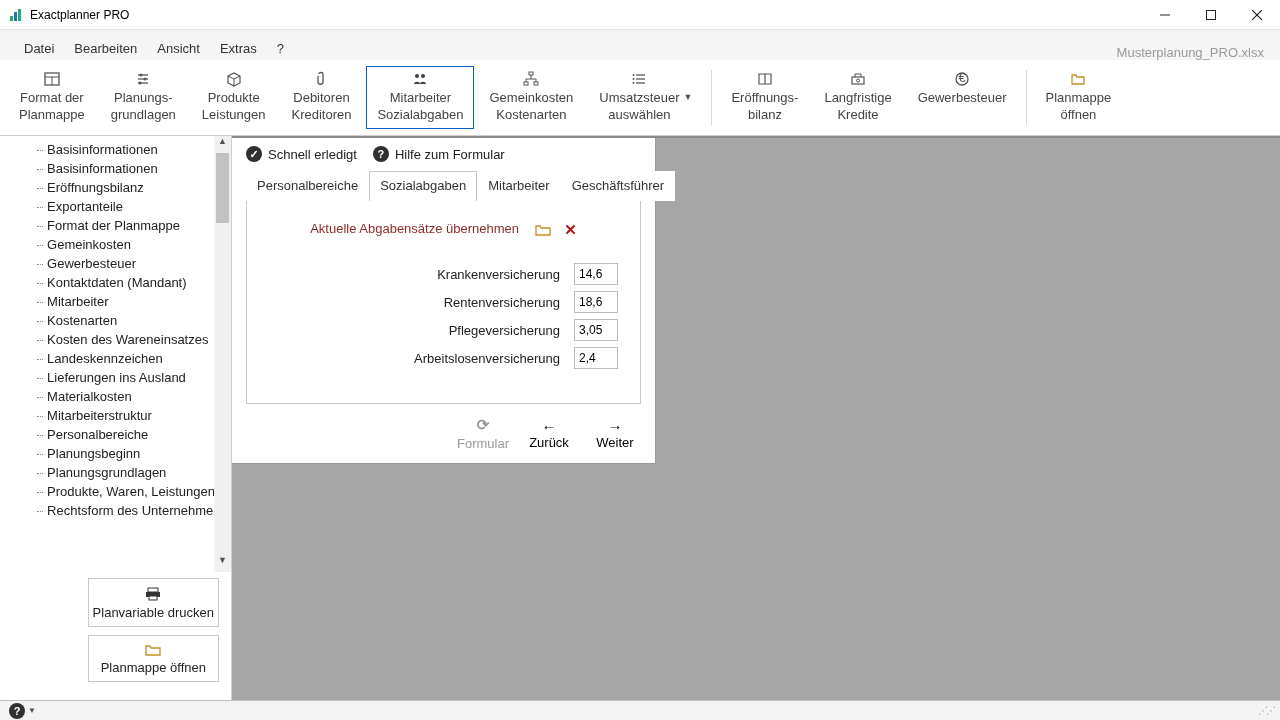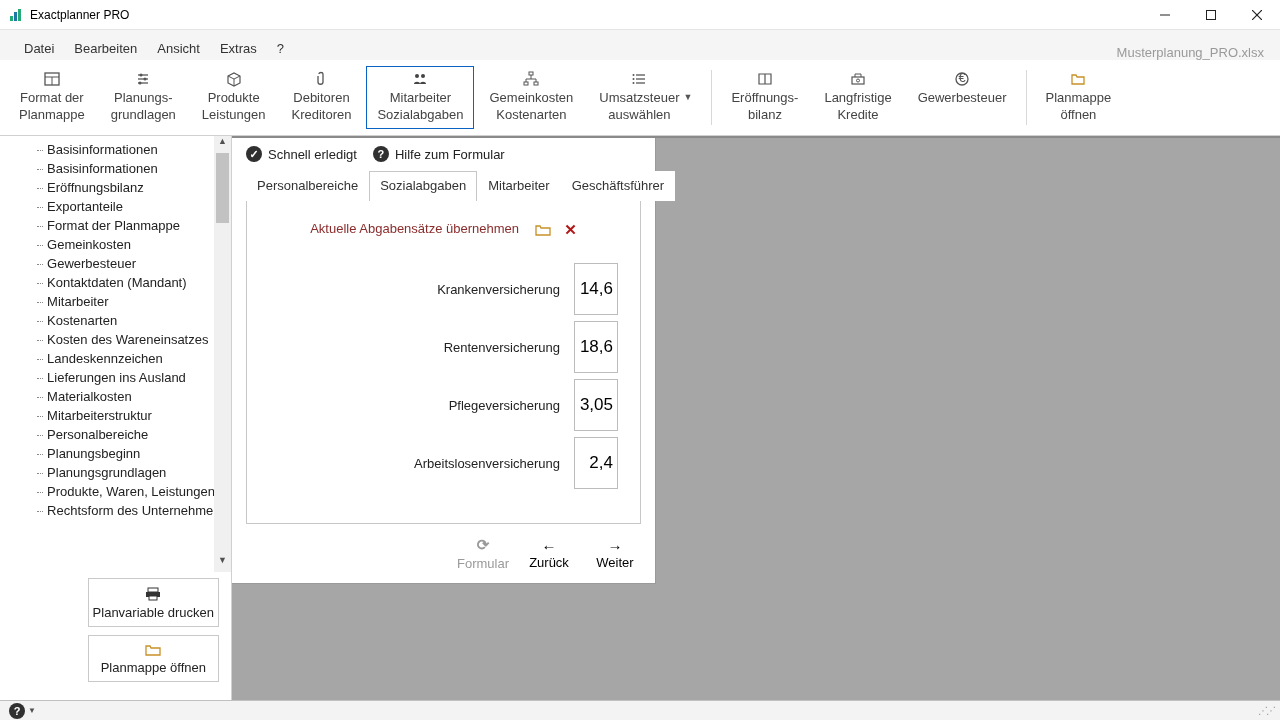--- a/index.html
+++ b/index.html
@@ -48,21 +48,21 @@
 .tabs .tab { padding:6px 10px 8px; font-size:13px; color:#333; border:1px solid transparent; border-bottom:none; cursor:pointer; position:relative; top:1px; background:#fff;}
 .tabs .tab.active { border-color:#c7c7c7; background:#fff; }
 
 .tabbody { border:1px solid #c7c7c7; border-top:none; margin:0 14px 12px; padding:20px 22px 28px; }
 .tabbody .toprow { text-align:center; margin-bottom:24px; }
 .tabbody .toprow .imp { color:#8b2c2c; font-size:13px; margin-right:12px; }
 .tabbody .toprow .imp-folder { display:inline-block; margin-right:10px; vertical-align:middle; cursor:pointer;}
 .tabbody .toprow .imp-x { color:#b01818; font-weight:bold; font-size:15px; cursor:pointer; vertical-align:middle;}
 .fields .frow { display:flex; align-items:center; justify-content:flex-end; margin-bottom:6px; }
 .fields .flab { font-size:13px; color:#222; padding-right:14px; }
-.fields .fval { width:44px; border:1px solid #bcbcbc; padding:15px 4px; text-align:right; font-size:17px; }
+.fields .fval { width:44px; border:1px solid #bcbcbc; padding:3px 4px; font-size:12px; }
 
 .panelfoot { display:flex; justify-content:flex-end; padding:0 14px 12px; gap:14px; }
 .panelfoot .pfbtn { display:flex; flex-direction:column; align-items:center; font-size:12.5px; cursor:pointer; min-width:52px;}
 .panelfoot .pfbtn.disabled { color:#9a9a9a; }
 .panelfoot .pfbtn .pficon { font-size:15px; margin-bottom:2px; font-weight:bold; }
 
 
 .statusbar { position:absolute; left:0; bottom:0; right:0; height:20px; border-top:1px solid #c0c0c0; background:#f3f3f3; display:flex; align-items:center; padding:0 6px; }
 .statusbar .help { width:16px; height:16px; border-radius:50%; background:#303030; color:#fff; font-size:11px; display:flex; align-items:center; justify-content:center; font-weight:bold; margin-left:3px;}
 .statusbar .caret { font-size:8px; color:#505050; margin-left:3px;}

